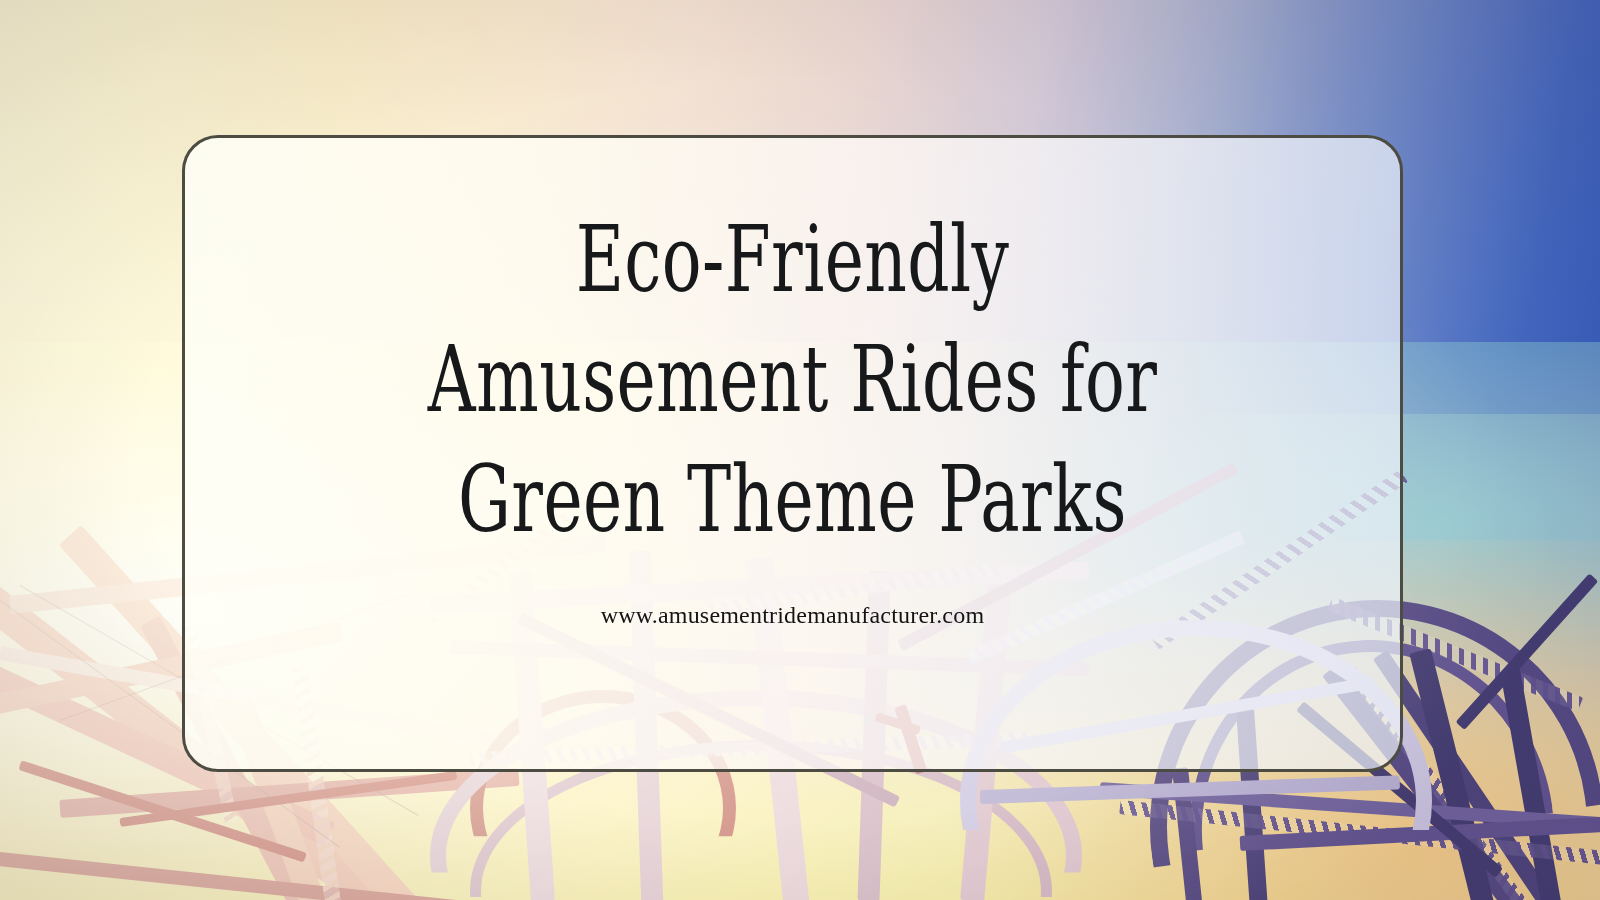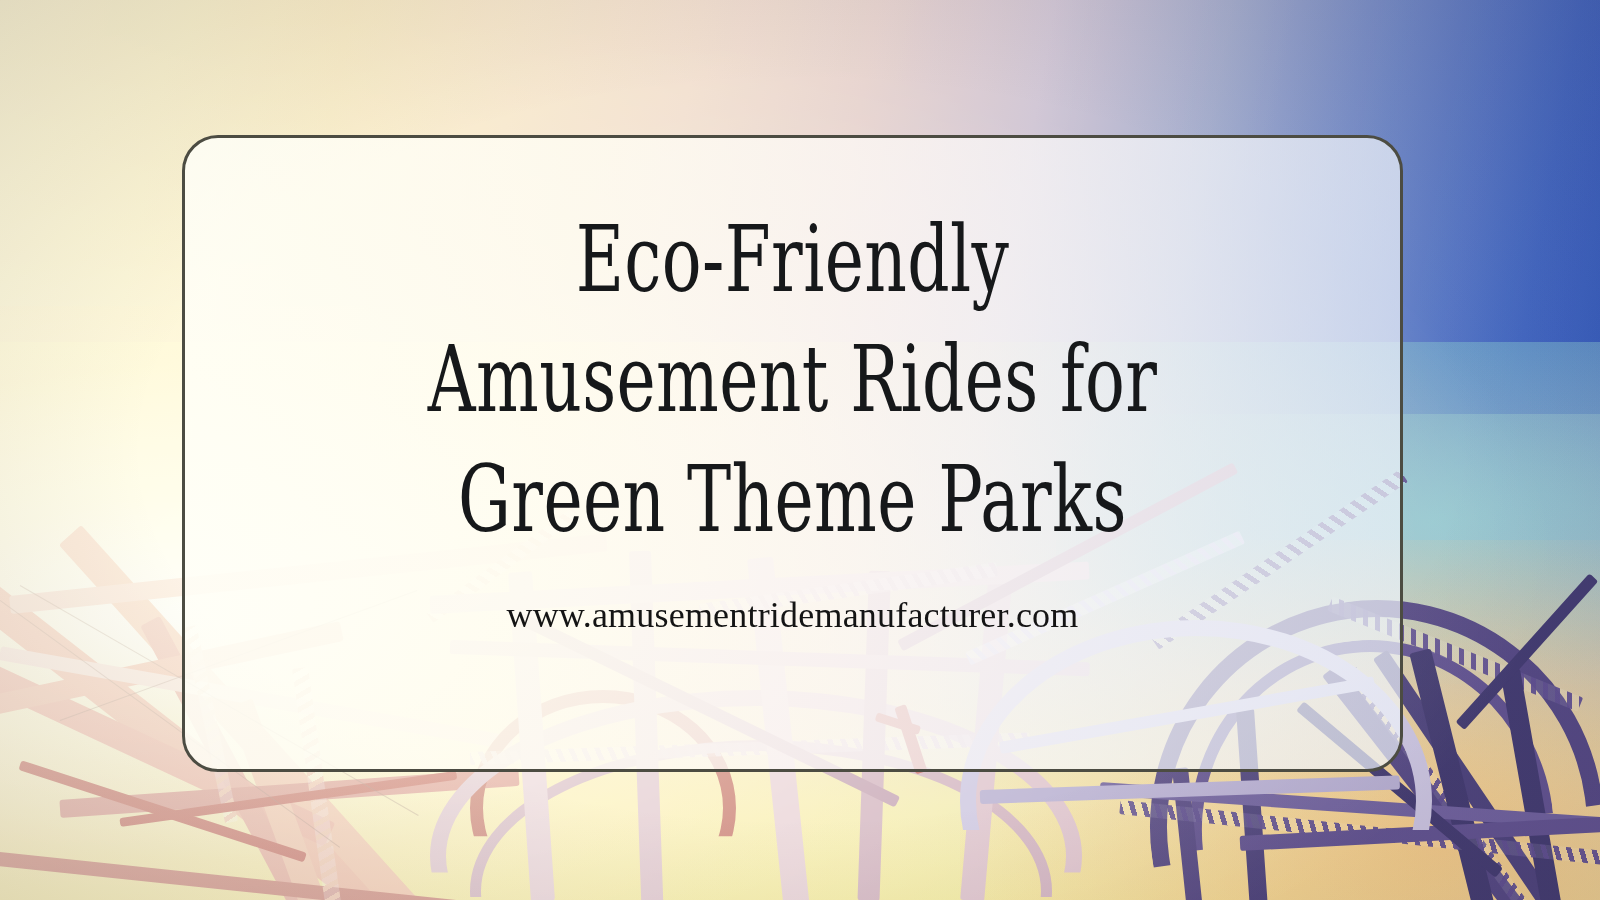--- a/index.html
+++ b/index.html
@@ -125,21 +125,21 @@
     transform:scaleX(.72);
     transform-origin:50% 50%;
     white-space:nowrap;
   }
   .title .ln{display:block;}
 
   .url{
     margin:0;padding-top:34px;
     color:#141414;
     font-family:"Liberation Serif",serif;
-    font-size:36px;line-height:42px;letter-spacing:.2px;
+    font-size:24px;line-height:42px;letter-spacing:.2px;
     white-space:nowrap;
   }
 </style>
 </head>
 <body>
 
 <div class="stage">
 
   <div class="photo">
     <div class="sky"></div>

